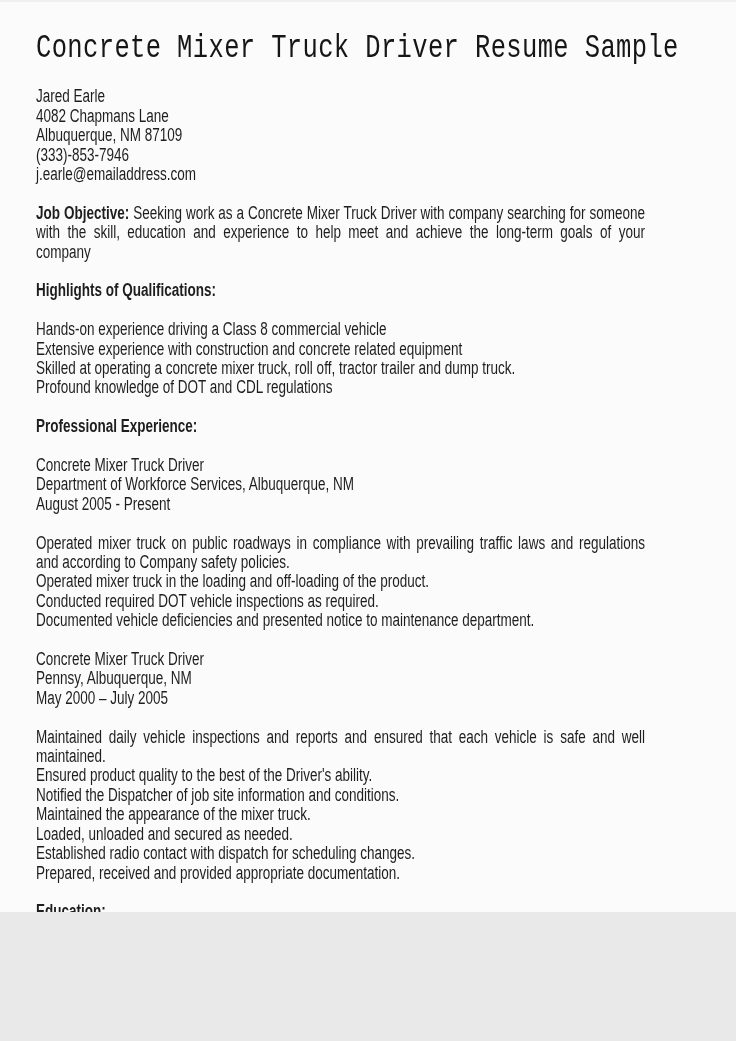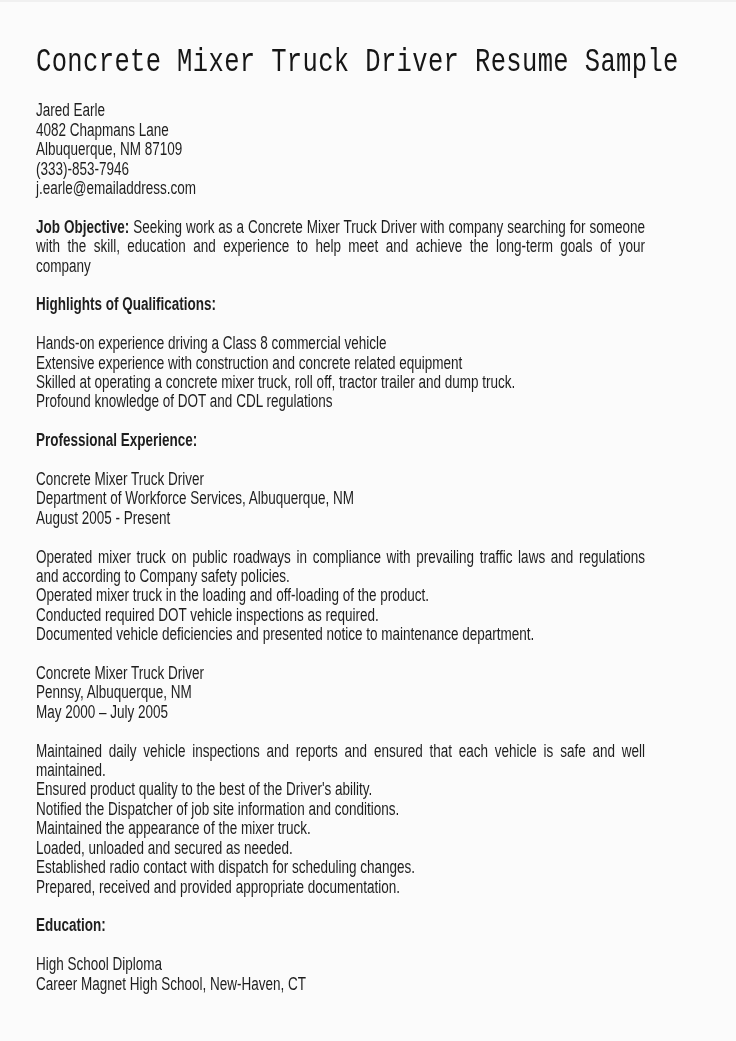--- a/index.html
+++ b/index.html
@@ -4,24 +4,24 @@
 <style>
   :root{
     --bg:#fbfbfb;
     --ink:#1e1e1e;
   }
   *{margin:0;padding:0;box-sizing:border-box;}
   html,body{background:#e9e9e9;}
   .page{
     position:relative;
     width:736px;
-    height:1041px;
+    height:912px;
     background:var(--bg);
     border-top:2px solid #f0f0f0;
-    padding:40px 0 0 36px;
+    padding:26px 0 0 36px;
     overflow:hidden;
     color:var(--ink);
     font-family:"Liberation Sans","DejaVu Sans",sans-serif;
   }
   
   .inner{
     width:812px;
     transform:scaleX(0.75);
     transform-origin:0 0;
   }

